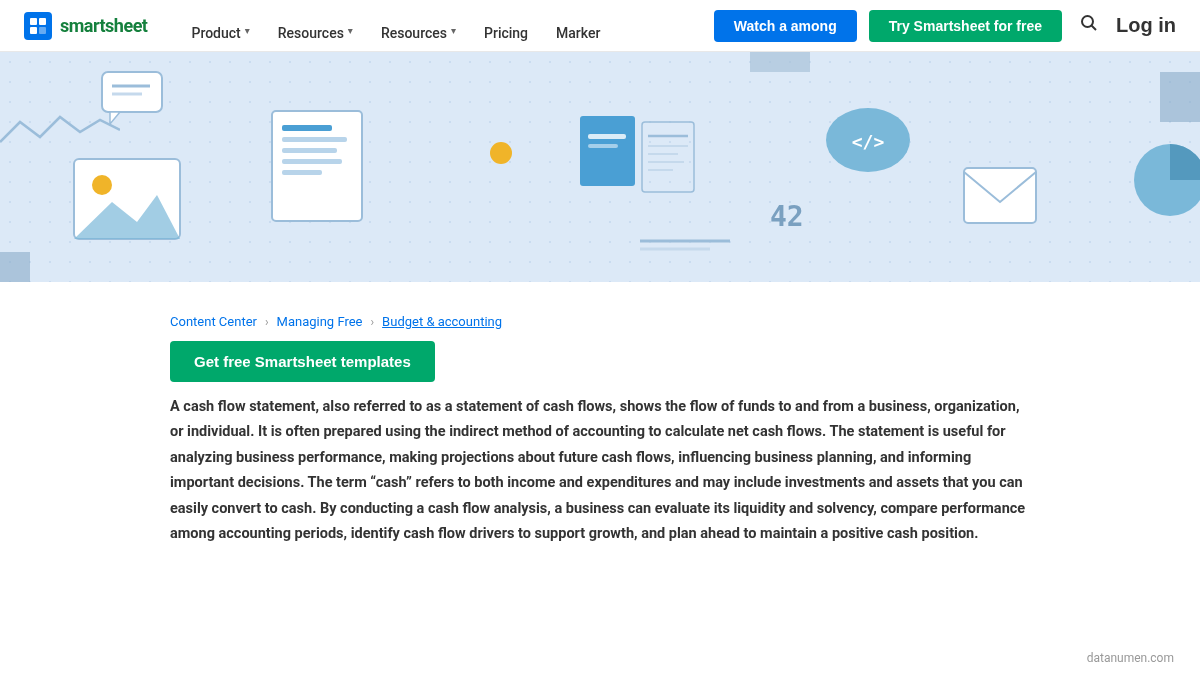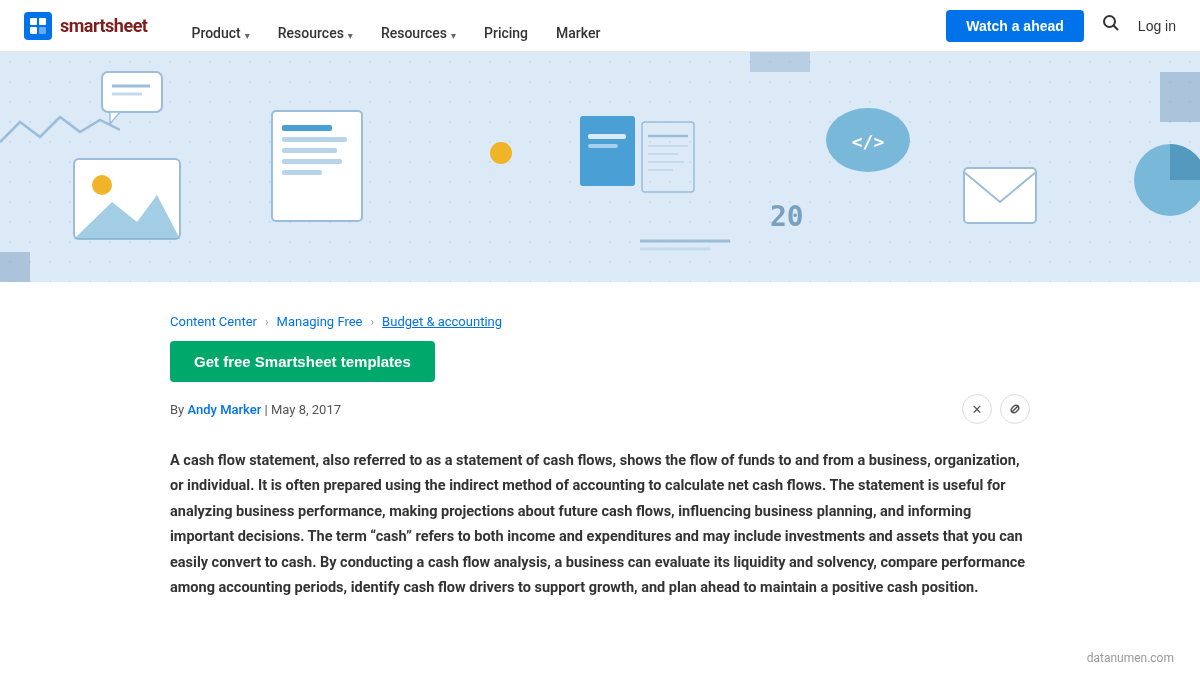--- a/index.html
+++ b/index.html
@@ -31,32 +31,32 @@
       display: flex;
       align-items: center;
       justify-content: center;
       color: white;
       font-size: 14px;
       font-weight: bold;
     }
     .logo-text {
       font-size: 18px;
       font-weight: 700;
-      color: #7f1d1d;
+      color: #15803d;
       letter-spacing: -0.5px;
     }
     .nav-links {
       display: flex;
       align-items: center;
       gap: 4px;
       flex: 1;
     }
     .nav-item {
       display: flex;
-      align-items: flex-end;
+      align-items: flex-start;
       gap: 4px;
       padding: 8px 12px;
       font-size: 14px;
       color: #333;
       cursor: pointer;
       border-radius: 4px;
       font-weight: 500;
       margin-top: 15px;
     }
     .nav-chevron {
@@ -93,23 +93,23 @@
       border: none;
       cursor: pointer;
       padding: 6px;
       color: #333;
       font-size: 18px;
     }
     .login-btn {
       background: none;
       border: none;
       cursor: pointer;
-      font-size: 14px;
+      font-size: 20px;
       color: #333;
-      font-weight: 400;
+      font-weight: 700;
     }
 
     
     .hero-banner {
       background: #dce9f7;
       height: 230px;
       position: relative;
       overflow: hidden;
       display: flex;
       align-items: center;
@@ -301,21 +301,22 @@
     </div>
     <div class="nav-item">
       <span>Pricing</span>
     </div>
     <div class="nav-item">
       <span>Marker</span>
     </div>
   </div>
 
   <div class="nav-actions">
-    <button class="btn-demo">Watch a ahead</button>
+    <button class="btn-demo">Watch a among</button>
+    <button class="btn-try">Try Smartsheet for free</button>
     <button class="search-icon-btn">
       <svg width="18" height="18" viewBox="0 0 18 18" fill="none" stroke="#333" stroke-width="2">
         <circle cx="7.5" cy="7.5" r="5.5"></circle>
         <line x1="11.5" y1="11.5" x2="16" y2="16"></line>
       </svg>
     </button>
     <button class="login-btn">Log in</button>
   </div>
 </nav>
 
@@ -362,21 +363,21 @@
     <svg style="position:absolute;left:640px;top:185px;width:90px;height:16px;" viewBox="0 0 90 16">
       <line x1="0" y1="4" x2="90" y2="4" stroke="#9bbdda" stroke-width="3"></line>
       <line x1="0" y1="12" x2="70" y2="12" stroke="#c5d9ec" stroke-width="3"></line>
     </svg>
 
     <svg style="position:absolute;left:818px;top:48px;width:100px;height:85px;" viewBox="0 0 100 85">
       <ellipse cx="50" cy="40" rx="42" ry="32" fill="#7ab8d9"></ellipse>
       <text x="50" y="48" text-anchor="middle" fill="white" font-size="18" font-weight="bold" font-family="monospace">&lt;/&gt;</text>
     </svg>
 
-    <div class="icon-calendar" style="position:absolute;left:770px;top:148px;">20</div>
+    <div class="icon-calendar" style="position:absolute;left:770px;top:148px;">42</div>
 
     <svg style="position:absolute;left:960px;top:112px;width:80px;height:70px;" viewBox="0 0 80 70">
       <rect x="4" y="4" width="72" height="55" rx="4" fill="white" stroke="#9bbdda" stroke-width="2"></rect>
       <polyline points="4,8 40,38 76,8" fill="none" stroke="#9bbdda" stroke-width="2"></polyline>
       <line x1="4" y1="8" x2="4" y2="59" stroke="#9bbdda" stroke-width="0"></line>
     </svg>
 
     <svg style="position:absolute;left:1130px;top:88px;width:80px;height:80px;" viewBox="0 0 80 80">
       <circle cx="40" cy="40" r="36" fill="#7ab8d9"></circle>
       <path d="M40,40 L40,4 A36,36 0 0,1 76,40 Z" fill="#5499be"></path>
@@ -406,39 +407,20 @@
       <span class="breadcrumb-sep">›</span>
       <a class="breadcrumb-current" href="#">Budget &amp; accounting</a>
     </nav>
 
     
 
     
     <button class="cta-btn">Get free Smartsheet templates</button>
 
     
-    <div class="author-line">
-      <div class="author-info">
-        <span>By </span><a class="author-link" href="#">Andy Marker</a>
-        <span> | </span>
-        <span>May 8, 2017</span>
-      </div>
-      <div class="share-icons">
-        <div class="share-icon">
-          <span>✕</span>
-        </div>
-        <div class="share-icon">
-          <svg width="14" height="14" viewBox="0 0 14 14" fill="none" stroke="#555" stroke-width="1.5">
-            <path d="M8.5 5.5 L10 4 a2.8 2.8 0 0 1 0 4l-2 2 a2.8 2.8 0 0 1-4 0"></path>
-            <path d="M5.5 8.5 L4 10 a2.8 2.8 0 0 1 0-4l2-2 a2.8 2.8 0 0 1 4 0"></path>
-            <line x1="5" y1="9" x2="9" y2="5"></line>
-          </svg>
-        </div>
-      </div>
-    </div>
 
     
     <p class="article-text">A cash flow statement, also referred to as a statement of cash flows, shows the flow of funds to and from a business, organization, or individual. It is often prepared using the indirect method of accounting to calculate net cash flows. The statement is useful for analyzing business performance, making projections about future cash flows, influencing business planning, and informing important decisions. The term “cash” refers to both income and expenditures and may include investments and assets that you can easily convert to cash. By conducting a cash flow analysis, a business can evaluate its liquidity and solvency, compare performance among accounting periods, identify cash flow drivers to support growth, and plan ahead to maintain a positive cash position.</p>
     
 
     
   </div>
 </div>
 
 <div class="watermark">datanumen.com</div>

